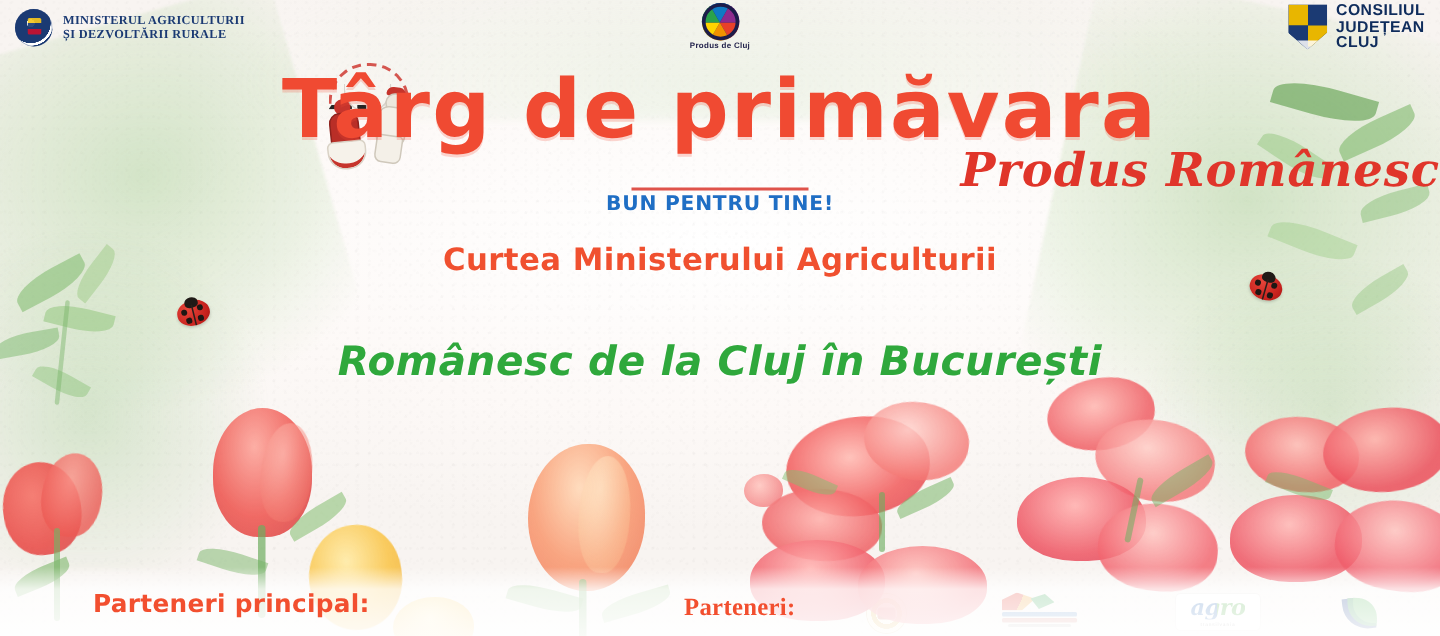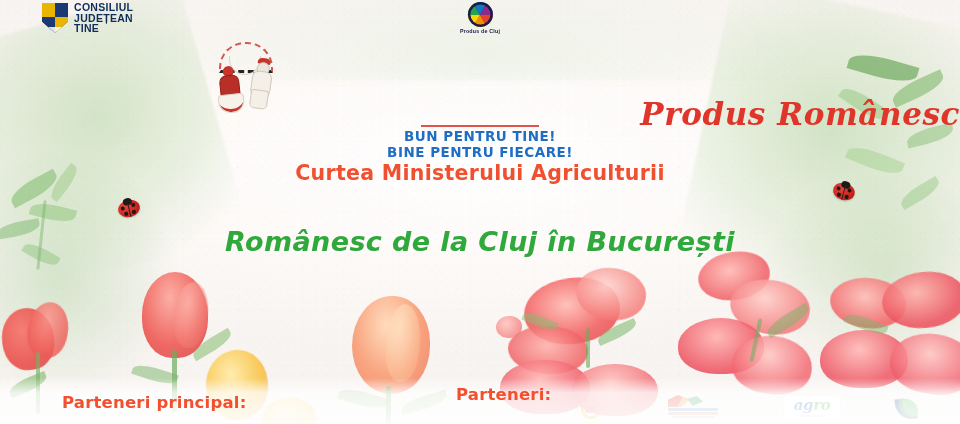--- a/index.html
+++ b/index.html
@@ -200,21 +200,21 @@
   .footer{
     position:absolute;left:0;bottom:0;width:960px;height:42px;z-index:45;
     display:flex;align-items:center;
   }
   .f-label{
     font-family:"DejaVu Sans", sans-serif;
     font-weight:bold;font-size:16.5px;color:#f24f2f;letter-spacing:.2px;
     white-space:nowrap;
   }
   .f-main-label{position:absolute;left:62px;top:11px;}
-  .f-part-label{position:absolute;left:456px;top:3px;}
+  .f-part-label{position:absolute;left:456px;top:13px;font-family:Liberation Serif, serif;}
 
   
   .tetarom{position:absolute;left:277px;top:10px;display:flex;align-items:center;gap:5px;}
   .tetarom .mark{
     width:21px;height:21px;border-radius:50%;
     background:#5b6066;position:relative;flex:none;
   }
   .tetarom .mark:before{content:"";position:absolute;left:3px;top:8.5px;
     width:15px;height:4px;background:#ffffff;border-radius:2px;}
   .tetarom .mark:after{content:"";position:absolute;left:8px;top:5px;
@@ -399,20 +399,27 @@
 
     <div class="flower" style="left:262px;top:398px;width:60px;height:40px;">
       <div class="bloom" style="left:0;top:0;width:54px;height:40px;background:radial-gradient(ellipse at 45% 34%, rgba(255,238,178,.9) 0%, rgba(250,200,86,.82) 65%);"></div>
     </div>
   </div>
 
   <div class="footer-wash"></div>
 
   <div class="header">
 
+    <div class="logo-mad">
+      <div class="seal"></div>
+      <div class="mad-txt">
+        <div class="l1">MINISTERUL AGRICULTURII</div>
+        <div class="l2">ȘI DEZVOLTĂRII RURALE</div>
+      </div>
+    </div>
 
     <div class="logo-produs">
       <div class="rosette">
         <i class="p0"></i>
           <i class="p1"></i>
           <i class="p2"></i>
         <i class="p3"></i>
           <i class="p4"></i>
           <i class="p5"></i>
       </div>
@@ -423,31 +430,31 @@
       <div class="shield">
         <div class="q q1"></div>
           <div class="q q2"></div>
         <div class="q q3"></div>
           <div class="q q4"></div>
         <div class="band"></div>
       </div>
       <div class="cjc-txt">
         <div>CONSILIUL</div>
         <div>JUDEȚEAN</div>
-        <div>TINE</div>
+        <div>CLUJ</div>
       </div>
     </div>
   </div>
 
   <div class="content">
+    <div class="title">Târg de primăvara</div>
     <div class="script">Produs Românesc</div>
     <div class="rule"></div>
     <div class="slogan">
       <div>BUN PENTRU TINE!</div>
-      <div>BINE PENTRU FIECARE!</div>
     </div>
     <div class="details">
       <div>Curtea Ministerului Agriculturii</div>
     </div>
     <div class="tagline">Românesc de la Cluj în București</div>
   </div>
 
   <div class="footer">
 
     <div class="f-label f-main-label">Parteneri principal:</div>

